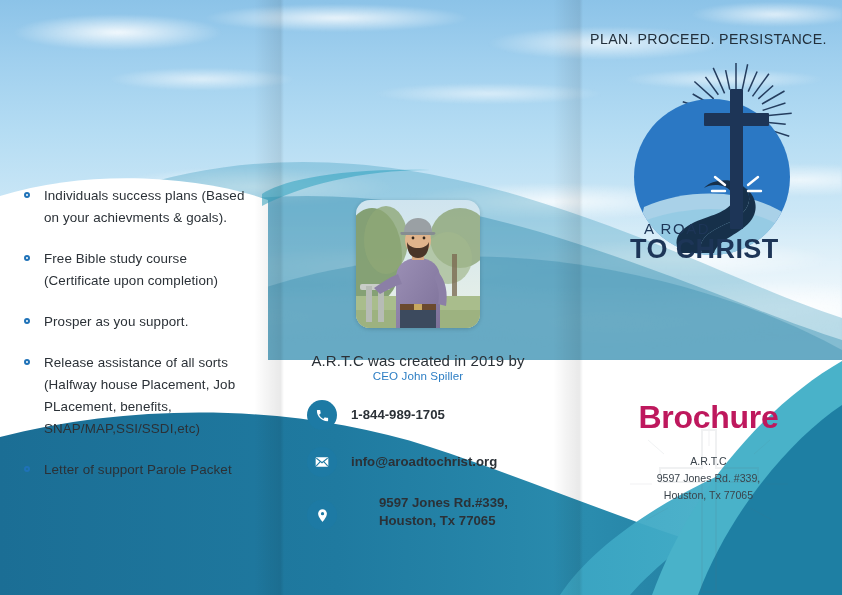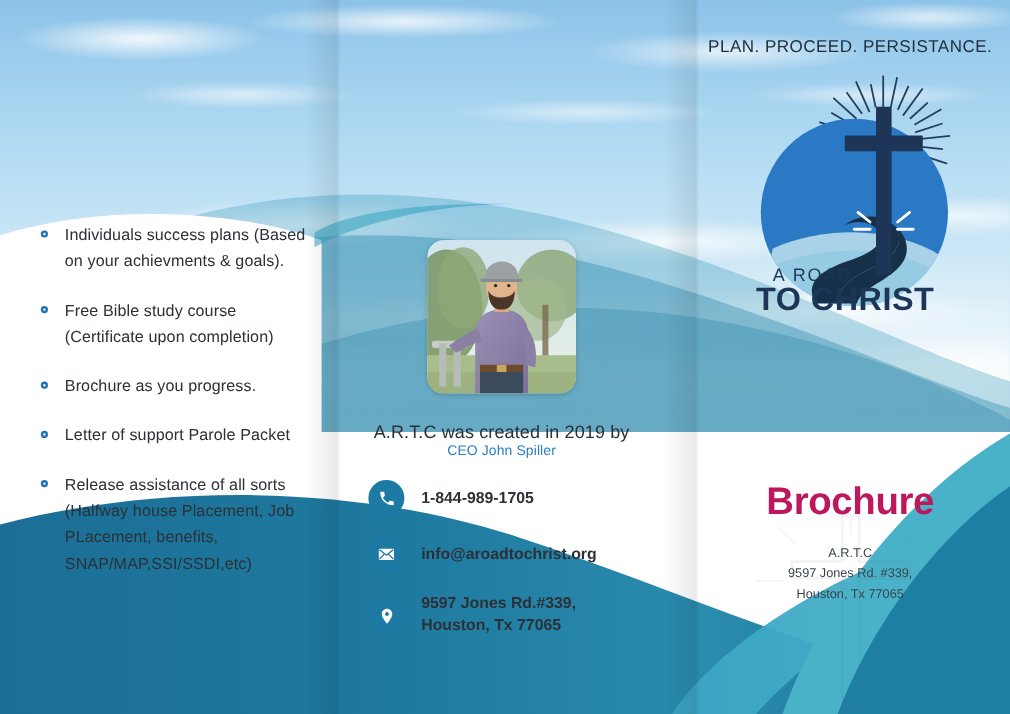--- a/index.html
+++ b/index.html
@@ -98,21 +98,21 @@
   }
   .fold-left  { left: 254px;
     background: linear-gradient(to right, rgba(0,0,0,0) 0%, rgba(0,0,0,.055) 55%, rgba(0,0,0,.085) 88%, rgba(0,0,0,0) 100%); }
   .fold-right { left: 553px;
     background: linear-gradient(to right, rgba(0,0,0,0) 0%, rgba(0,0,0,.05) 50%, rgba(0,0,0,.085) 88%, rgba(0,0,0,0) 100%); }
 
   
   .panel { position: absolute; z-index: 20; }
 
   
-  #panel-left { left: 10px; top: 185px; width: 262px; }
+  #panel-left { left: 0; top: 185px; width: 262px; }
   .bullet-list { list-style: none; margin: 0; padding: 0 10px 0 24px; }
   .bullet-item {
     position: relative;
     padding-left: 20px;
     margin-bottom: 19px;
     color: #2b3137;
     font-size: 13.4px;
     line-height: 22px;
     letter-spacing: .1px;
   }
@@ -165,21 +165,21 @@
     align-items: center;
     justify-content: center;
     margin-right: 14px;
   }
   .contact-text {
     font-size: 13.2px;
     color: #2b3137;
     line-height: 18px;
     font-weight: bold;
   }
-  .contact-row.addr { align-items: center; }
+  .contact-row.addr { align-items: flex-end; gap: 28px; }
   .contact-row.addr .contact-icon { margin-top: 2px; }
 
   
   #panel-right { left: 575px; top: 0; width: 267px; height: 469px; }
   .tagline {
     margin-top: 26px;
     text-align: center;
     color: #22303c;
     font-size: 14.2px;
     letter-spacing: .4px;
@@ -275,23 +275,23 @@
     <path d="M300,140 C246,176 186,250 156,330 L300,330 Z" fill="#1e7fa3"></path>
   </svg>
 
   <div class="fold fold-left"></div>
   <div class="fold fold-right"></div>
 
   <div class="panel" id="panel-left">
     <ul class="bullet-list">
       <li class="bullet-item">Individuals success plans (Based on your achievments &amp; goals).</li>
       <li class="bullet-item">Free Bible study course (Certificate upon completion)</li>
-      <li class="bullet-item">Brochure as you progress.</li>
+      <li class="bullet-item">Prosper as you support.</li>
+      <li class="bullet-item">Release assistance of all sorts (Halfway house Placement, Job PLacement, benefits, SNAP/MAP,SSI/SSDI,etc)</li>
       <li class="bullet-item">Letter of support Parole Packet</li>
-      <li class="bullet-item">Release assistance of all sorts (Halfway house Placement, Job PLacement, benefits, SNAP/MAP,SSI/SSDI,etc)</li>
     </ul>
   </div>
 
   <div class="panel" id="panel-center">
 
     <div class="ceo-photo">
       <svg viewBox="0 0 124 128" width="124" height="128">
         <defs>
           <linearGradient id="skyPh" x1="0" y1="0" x2="0" y2="1">
             <stop offset="0%" stop-color="#cfe4ef"></stop>

